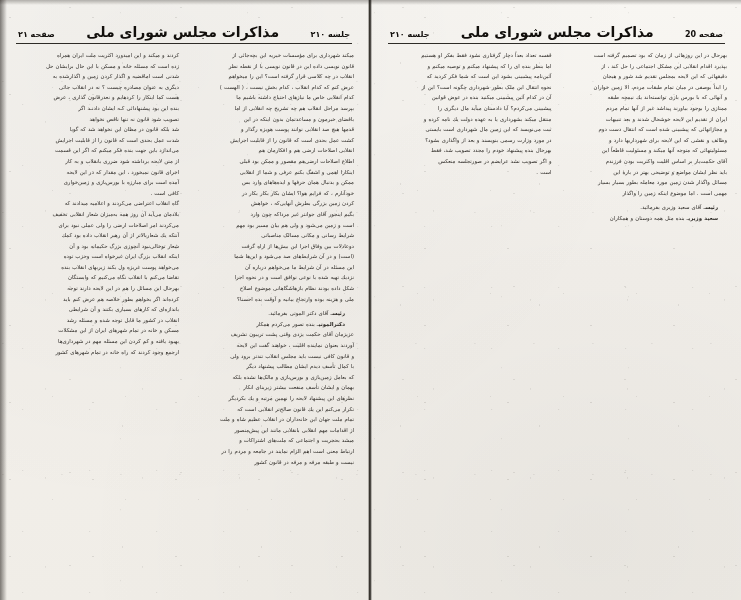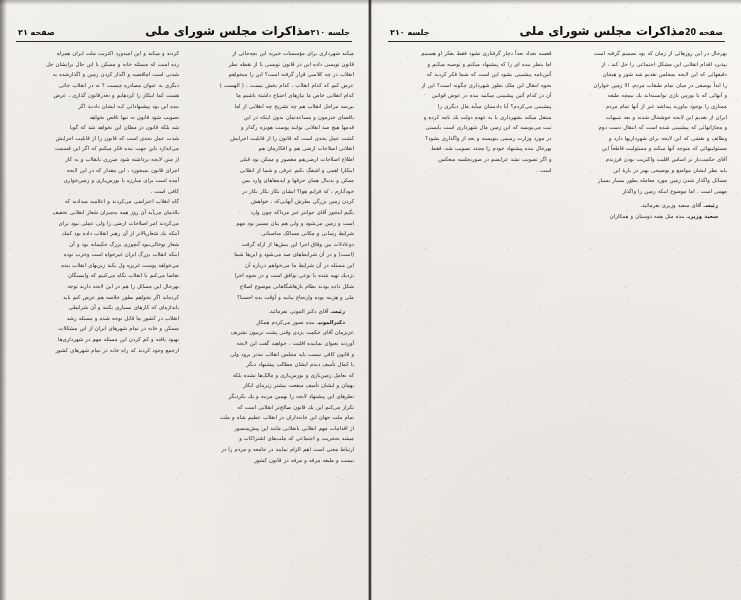--- a/index.html
+++ b/index.html
@@ -49,21 +49,21 @@
     background:linear-gradient(90deg,rgba(30,26,22,.55),rgba(30,26,22,0));}
   .edge-top{position:absolute;top:0;left:0;right:0;height:5px;
     background:linear-gradient(180deg,rgba(30,26,22,.30),rgba(30,26,22,0));}
 
   
   .runhead{
     display:flex;align-items:baseline;justify-content:space-between;
     font-size:8.5px;font-weight:bold;color:#14110e;
     letter-spacing:0;padding:0 4px 2px 4px;
   }
-  .runhead .rh-center{flex:1;text-align:right;font-size:12px;}
+  .runhead .rh-center{flex:1;text-align:center;font-size:14px;}
   .runhead .rh-side{white-space:nowrap;font-size:8px;}
   .rule{
     height:0;border-top:1.6px solid #1b1814;
     margin:1px 2px 6px 2px;opacity:.9;
   }
 
   
   .cols{display:flex;flex-direction:row;gap:10px;height:525px;}
   .col{
     flex:1 1 0;min-width:0;

